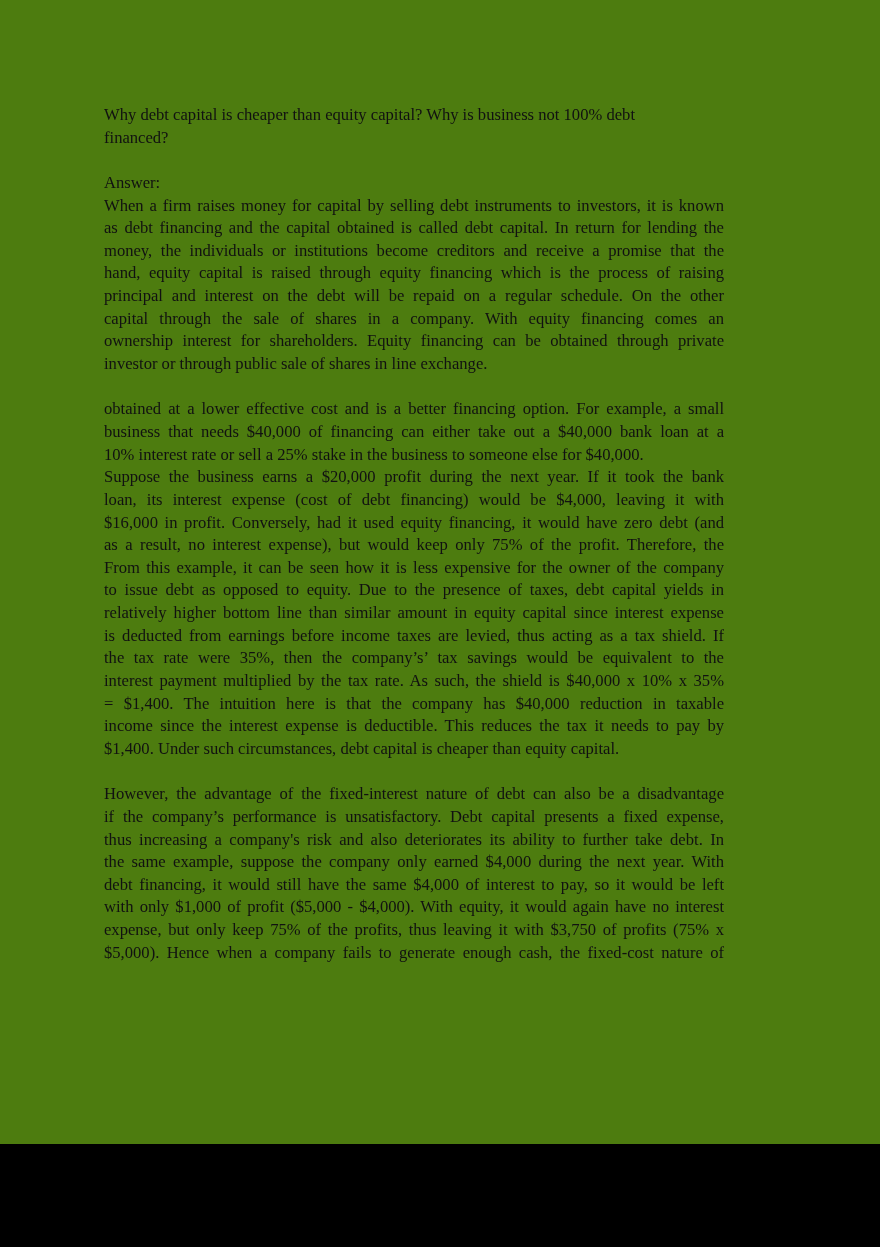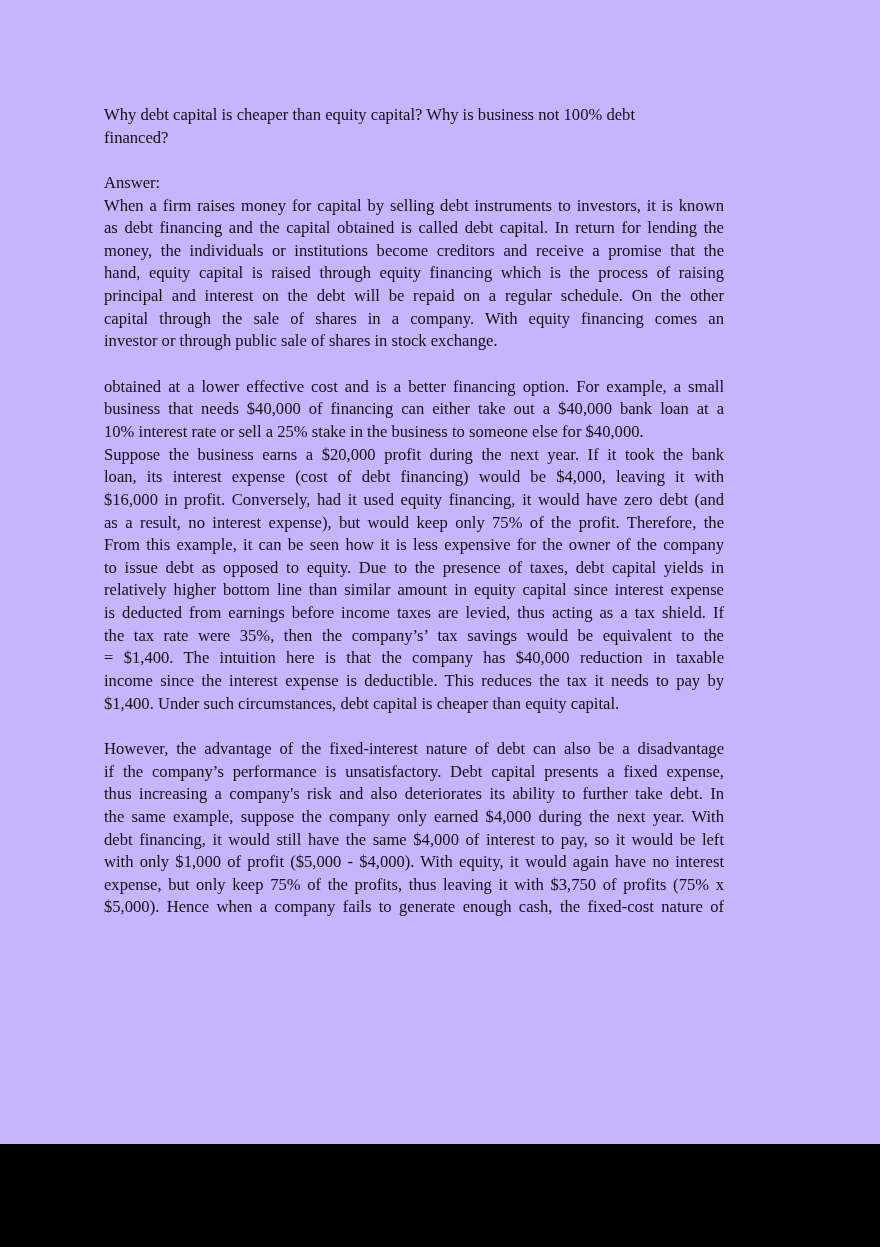--- a/index.html
+++ b/index.html
@@ -13,21 +13,21 @@
     position: relative;
     overflow: hidden;
     font-family: "Liberation Serif", "DejaVu Serif", serif;
   }
   .page {
     position: absolute;
     left: 0;
     top: 0;
     width: 880px;
     height: 1144px;
-    background: #c4b5fd;
+    background: #4d7c0f;
   }
   .bottom-bar {
     position: absolute;
     left: 0;
     top: 1144px;
     width: 880px;
     height: 103px;
     background: #000000;
   }
   .content {
@@ -71,38 +71,40 @@
 
     <span class="line">Answer:</span>
 
     <div class="para">
       <span class="line j">When a firm raises money for capital by selling debt instruments to investors, it is known</span>
       <span class="line j">as debt financing and the capital obtained is called debt capital. In return for lending the</span>
       <span class="line j">money, the individuals or institutions become creditors and receive a promise that the</span>
       <span class="line j">hand, equity capital is raised through equity financing which is the process of raising</span>
       <span class="line j">principal and interest on the debt will be repaid on a regular schedule. On the other</span>
       <span class="line j">capital through the sale of shares in a company. With equity financing comes an</span>
-      <span class="line">investor or through public sale of shares in stock exchange.</span>
+      <span class="line j">ownership interest for shareholders. Equity financing can be obtained through private</span>
+      <span class="line">investor or through public sale of shares in line exchange.</span>
     </div>
 
     <div class="blank"></div>
 
     <div class="para">
       <span class="line j">obtained at a lower effective cost and is a better financing option. For example, a small</span>
       <span class="line j">business that needs $40,000 of financing can either take out a $40,000 bank loan at a</span>
       <span class="line">10% interest rate or sell a 25% stake in the business to someone else for $40,000.</span>
       <span class="line j">Suppose the business earns a $20,000 profit during the next year. If it took the bank</span>
       <span class="line j">loan, its interest expense (cost of debt financing) would be $4,000, leaving it with</span>
       <span class="line j">$16,000 in profit. Conversely, had it used equity financing, it would have zero debt (and</span>
       <span class="line j">as a result, no interest expense), but would keep only 75% of the profit. Therefore, the</span>
       <span class="line j">From this example, it can be seen how it is less expensive for the owner of the company</span>
       <span class="line j">to issue debt as opposed to equity. Due to the presence of taxes, debt capital yields in</span>
       <span class="line j">relatively higher bottom line than similar amount in equity capital since interest expense</span>
       <span class="line j">is deducted from earnings before income taxes are levied, thus acting as a tax shield. If</span>
       <span class="line j">the tax rate were 35%, then the company’s’ tax savings would be equivalent to the</span>
+      <span class="line j">interest payment multiplied by the tax rate. As such, the shield is $40,000 x 10% x 35%</span>
       <span class="line j">= $1,400. The intuition here is that the company has $40,000 reduction in taxable</span>
       <span class="line j">income since the interest expense is deductible. This reduces the tax it needs to pay by</span>
       <span class="line">$1,400. Under such circumstances, debt capital is cheaper than equity capital.</span>
     </div>
 
     <div class="blank"></div>
 
     <div class="para">
       <span class="line j">However, the advantage of the fixed-interest nature of debt can also be a disadvantage</span>
       <span class="line j">if the company’s performance is unsatisfactory. Debt capital presents a fixed expense,</span>

